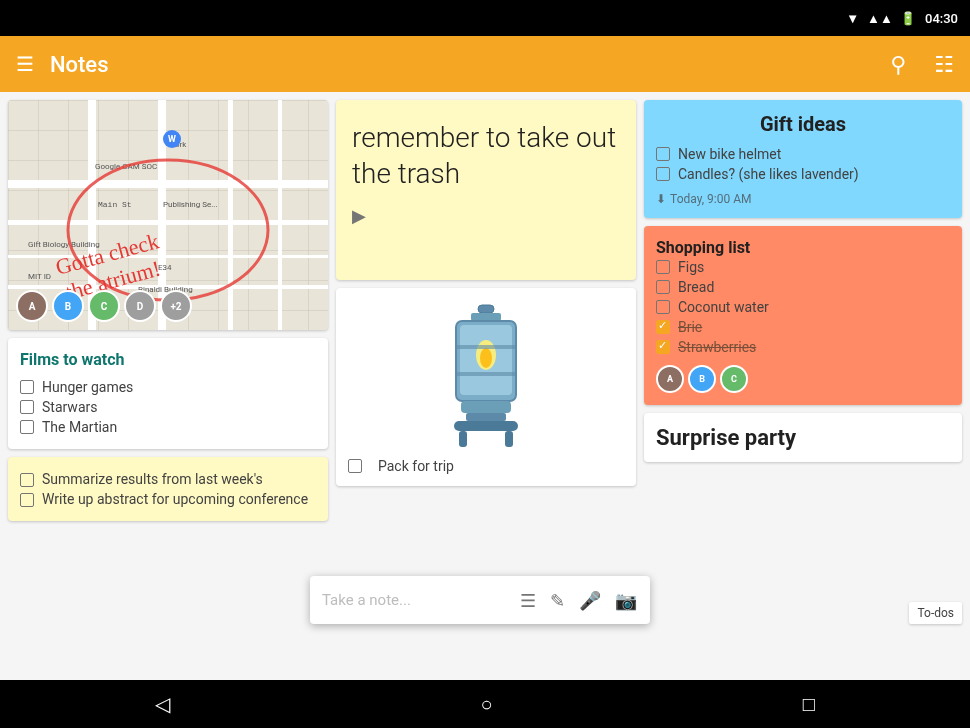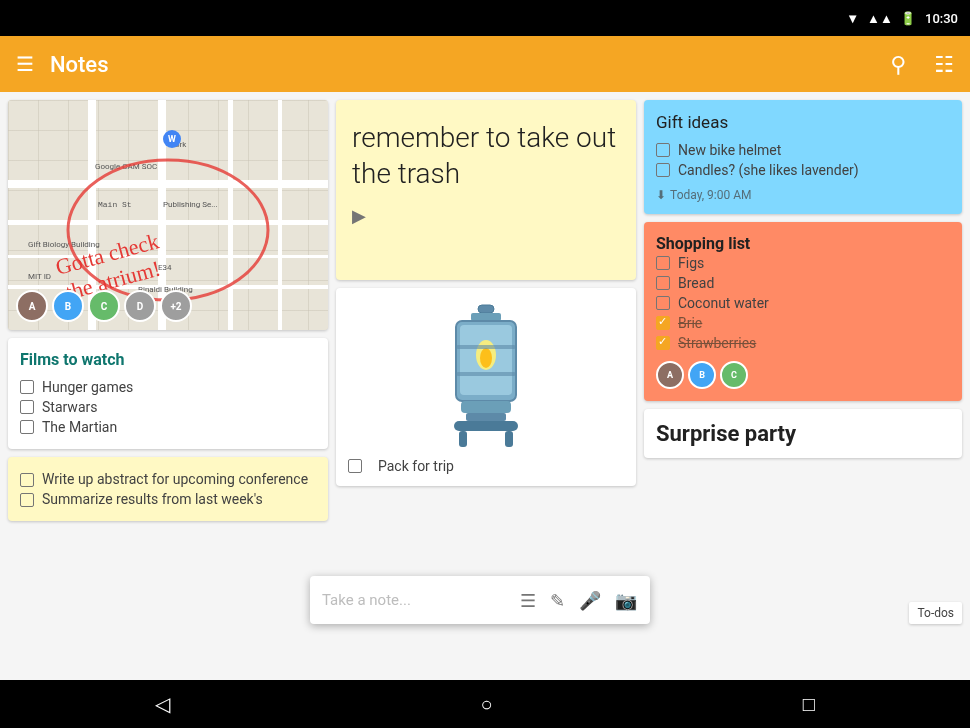--- a/index.html
+++ b/index.html
@@ -86,21 +86,21 @@
     #take-note-bar {
       position: absolute; bottom: 56px; left: 310px; width: 340px;
       background: #fff; border-radius: 4px; box-shadow: 0 2px 8px rgba(0,0,0,0.3);
       display: flex; align-items: center; padding: 0 12px; height: 48px; z-index: 10;
     }
     #take-note-placeholder { flex: 1; font-size: 15px; color: #bdbdbd; }
     .note-toolbar-icon { color: #757575; font-size: 18px; margin-left: 14px; cursor: pointer; }
 
     
     #gift-card { background: #80D8FF; padding: 12px; }
-    #gift-card .card-title { font-size: 17px; font-weight: normal; color: #212121; margin-bottom: 8px; }
+    #gift-card .card-title { font-size: 20px; font-weight: bold; color: #212121; margin-bottom: 8px; text-align: center; }
     .gift-timestamp { display: flex; align-items: center; gap: 4px; font-size: 12px; color: #546E7A; margin-top: 8px; }
 
     
     #shopping-card { background: #FF8A65; padding: 12px; }
     #shopping-card .card-title { font-size: 16px; font-weight: bold; color: #212121; }
     .strikethrough { text-decoration: line-through; color: #78503a; }
     .shopping-avatars { display: flex; gap: 4px; margin-top: 8px; }
 
     
     #surprise-card { background: #fff; padding: 12px; }
@@ -117,21 +117,21 @@
       position: absolute; bottom: 56px; right: 8px; background: #fff; padding: 4px 8px; font-size: 12px; color: #424242; border-radius: 2px; box-shadow: 0 1px 3px rgba(0,0,0,0.2);
     }
   </style>
 </head>
 <body>
 
 <div id="status-bar">
   <span class="status-icon">▼</span>
   <span class="status-icon">▲▲</span>
   <span class="status-icon">🔋</span>
-  <span class="status-time">10:30</span>
+  <span class="status-time">04:30</span>
 </div>
 
 <div id="app-bar">
   <span class="hamburger-icon">☰</span>
   <span id="app-title">Notes</span>
   <span class="appbar-icon">⚲</span>
   <span class="appbar-icon">☷</span>
 </div>
 
 <div id="main-content" style="position:relative;">
@@ -197,25 +197,25 @@
       </div>
       <div class="checklist-item">
         <div class="checkbox"></div>
         <span>The Martian</span>
       </div>
     </div>
 
     <div class="card" id="todo-card">
       <div class="todo-item">
         <div class="checkbox" style="margin-top:2px;"></div>
-        <span>Write up abstract for upcoming conference</span>
+        <span>Summarize results from last week's</span>
       </div>
       <div class="todo-item">
         <div class="checkbox" style="margin-top:2px;"></div>
-        <span>Summarize results from last week's</span>
+        <span>Write up abstract for upcoming conference</span>
       </div>
     </div>
 
   </div>
 
   <div class="col col-mid">
 
     <div class="card" id="big-note">
       <div class="note-text">remember to take out the trash</div>
       <div class="play-btn">▶</div>

